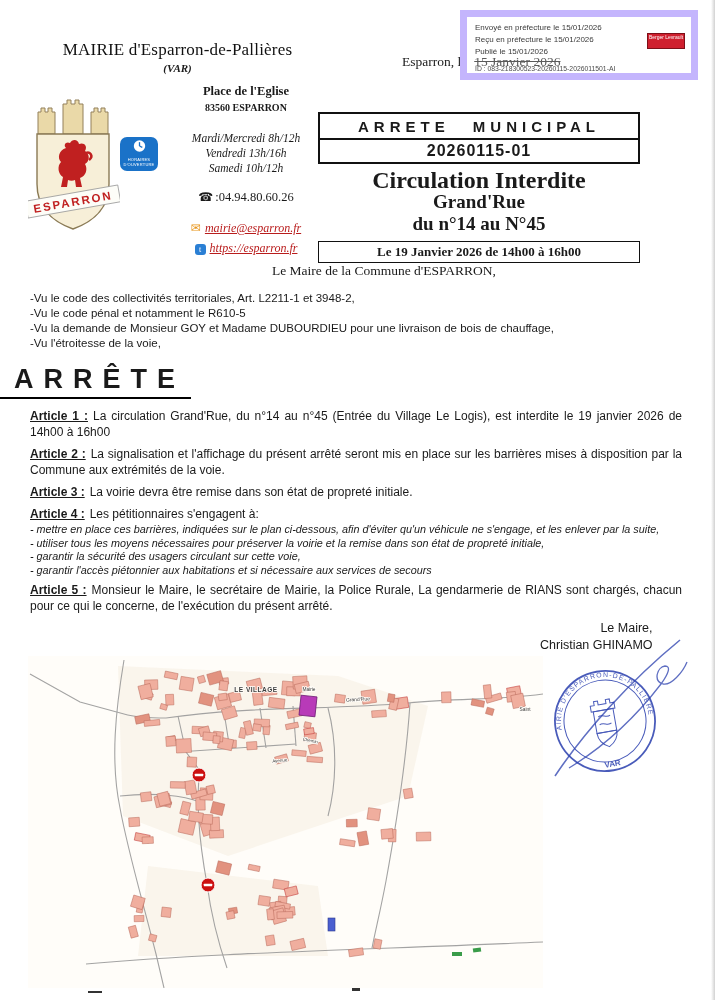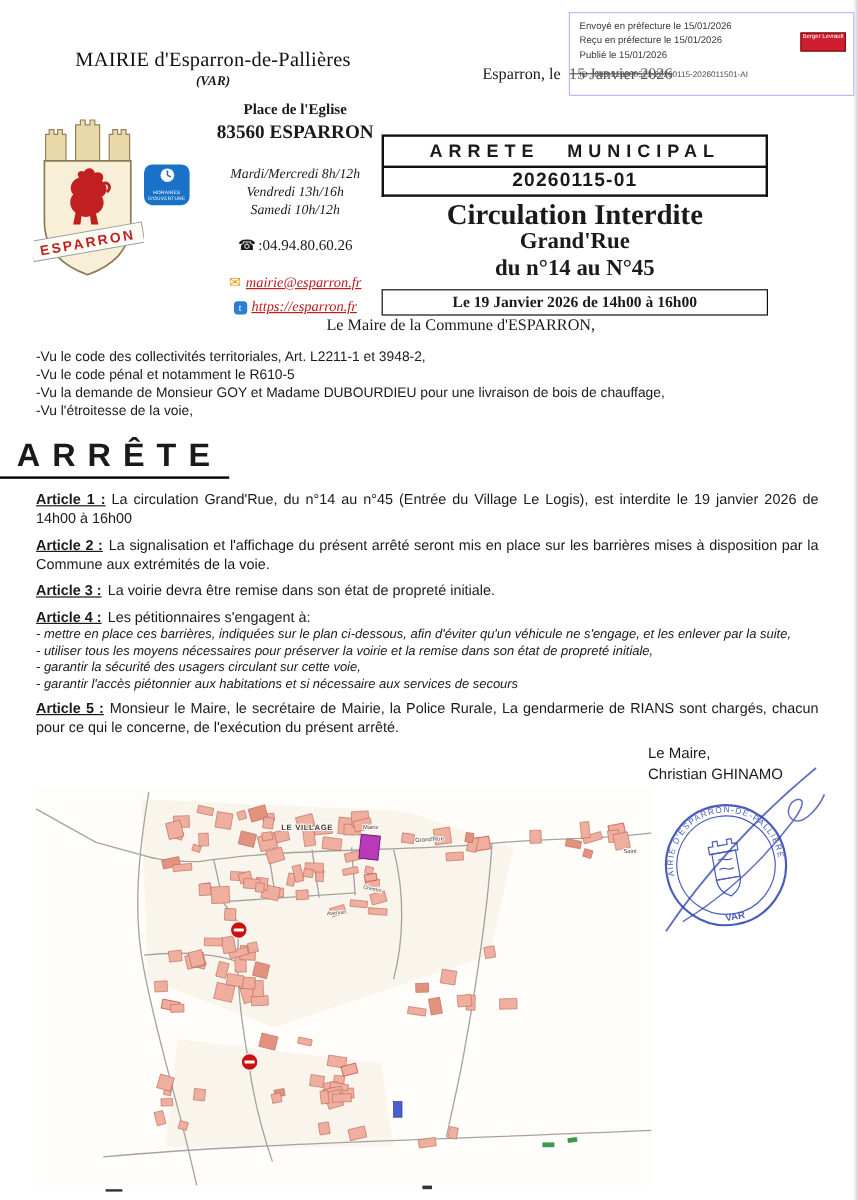--- a/index.html
+++ b/index.html
@@ -1,41 +1,41 @@
 <!DOCTYPE html>
 <html><head>
 <meta charset="utf-8">
 <style>
   html,body{margin:0;padding:0;background:#e9e9e9;}
   .page{position:relative;width:715px;height:1000px;background:#fff;overflow:hidden;
         font-family:"Liberation Sans",sans-serif;color:#1a1a1a;margin:0 auto;}
   .serif{font-family:"Liberation Serif",serif;}
 
   
-  #pref-box{position:absolute;left:474px;top:10px;width:238px;height:70px;border:1px solid #c4b5fd;
+  #pref-box{position:absolute;left:460px;top:10px;width:238px;height:70px;border:7px solid #c4b5fd;
             padding:5px 8px;font-size:8px;color:#3a3a3a;line-height:12px;z-index:5;box-sizing:border-box;}
   #pref-logo{position:absolute;right:6px;top:16px;width:36px;height:14px;background:#cf1f2e;color:#fff;
              font-size:5px;line-height:7px;text-align:center;border:0.5px solid #7d0f18;padding-top:0;}
   #pref-id{font-size:6.8px;margin-top:5px;color:#4a4a4a;}
 
   
   #place-date{position:absolute;left:402px;top:54px;font-size:13.5px;z-index:1;}
   #place-date .struck{color:#5a5a5a;text-decoration:line-through;margin-left:7px;}
 
   
   #mairie-head{position:absolute;left:20px;top:40px;width:315px;text-align:center;}
   #mairie-title{font-size:17px;letter-spacing:.2px;color:#111;}
   #mairie-dept{font-size:11px;font-weight:bold;font-style:italic;margin-top:2px;}
 
   #blason{position:absolute;left:28px;top:86px;}
 
   
   #contact{position:absolute;left:146px;top:84px;width:200px;text-align:center;}
   #contact .addr1{font-weight:bold;font-size:12.5px;}
-  #contact .addr2{font-weight:bold;font-size:16px;margin-top:3px;}
+  #contact .addr2{font-weight:bold;font-size:10px;margin-top:3px;}
   #contact .hours{margin-top:18px;font-style:italic;font-size:11.5px;line-height:15px;}
   #contact .phone{margin-top:14px;font-size:12.5px;}
   #contact .phone .ph-ic{font-size:12px;margin-right:2px;}
   #contact .email-row{margin-top:16px;font-size:12px;}
   #contact .site-row{margin-top:5px;font-size:12px;}
   a.doclink{color:#b91c1c;text-decoration:underline;font-style:italic;font-family:Liberation Serif, serif;}
   .mail-glyph{color:#e8971e;font-size:12px;margin-right:4px;font-style:normal;}
   .soc-glyph{display:inline-block;width:11px;height:11px;background:#2a7fd4;color:#fff;border-radius:3px;
              font-size:8px;line-height:11px;text-align:center;margin-right:4px;vertical-align:middle;}
 
@@ -60,21 +60,21 @@
   #arrete-heading{position:absolute;left:0;top:364px;width:700px;text-align:left;}
   #arrete-heading span{font-weight:bold;font-size:27px;letter-spacing:10px;border-bottom:2.5px solid #000;
                        padding:0 6px 3px 14px;}
 
   
   #articles{position:absolute;left:30px;top:408px;width:652px;font-size:12px;line-height:16px;text-align:justify;}
   #articles p{margin:0 0 6px;}
   .art-label{font-weight:bold;text-decoration:underline;margin-right:5px;}
   #bullets{font-style:italic;font-size:10.8px;line-height:13.5px;margin:0 0 5px;}
 
-  #signature{position:absolute;left:540px;top:620px;font-size:12.5px;line-height:17px;}
+  #signature{position:absolute;left:540px;top:620px;font-size:12.5px;line-height:17px;text-align:right;}
 
   #map-wrap{position:absolute;left:28px;top:656px;}
   #seal-wrap{position:absolute;left:535px;top:626px;pointer-events:none;}
 
   .scan-dash{position:absolute;background:#333;}
   #dash1{left:88px;top:991px;width:14px;height:2px;}
   #dash2{left:352px;top:988px;width:8px;height:3px;}
   #edge-right{position:absolute;right:0;top:0;width:4px;height:100%;
               background:linear-gradient(to right,rgba(0,0,0,0),rgba(0,0,0,.18));}
 </style>

